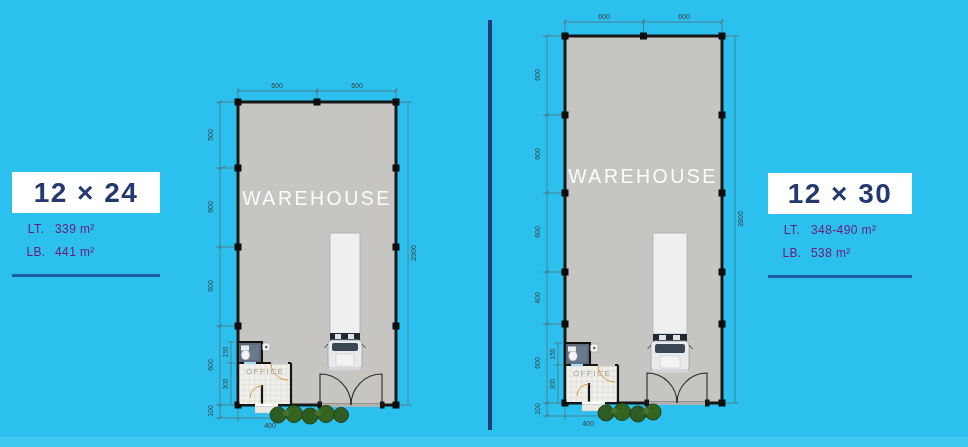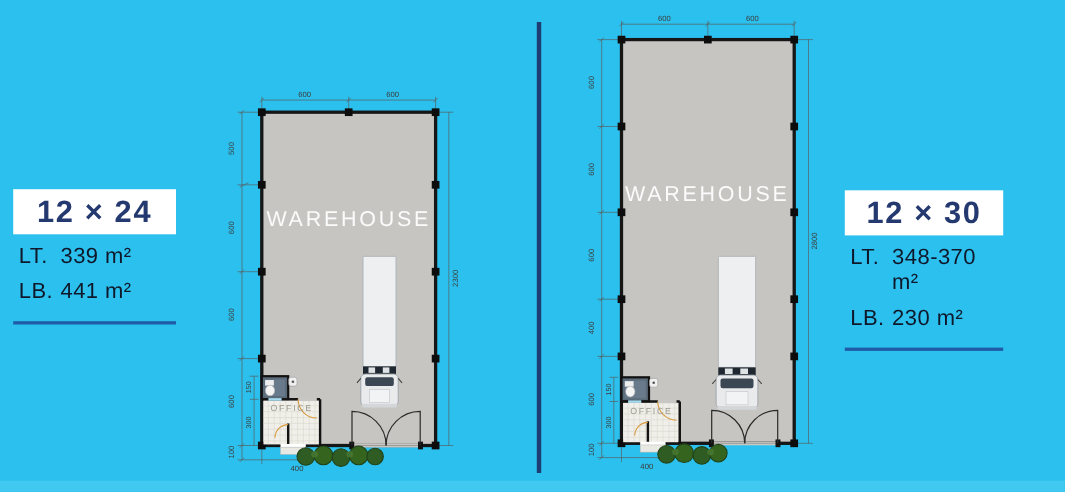--- a/index.html
+++ b/index.html
@@ -4,28 +4,28 @@
 <style>
   html,body{margin:0;padding:0;}
   body{
     width:968px;height:447px;position:relative;overflow:hidden;
     background:#2bc0ed;
     font-family:"Liberation Sans", sans-serif;
   }
   .bottom-strip{position:absolute;left:0;bottom:0;width:968px;height:10px;background:#41c9f1;}
   .divider{position:absolute;left:488px;top:20px;width:4px;height:410px;background:#1d3d73;}
 
-  .info{position:absolute;}
+  .info{position:absolute;text-align:center;}
   .info-left{left:12px;top:172px;width:148px;}
   .info-right{left:768px;top:173px;width:144px;}
   .size-box{
     background:#ffffff;height:41px;display:flex;align-items:center;justify-content:center;
     font-size:28px;font-weight:bold;color:#24396f;letter-spacing:1.5px;
   }
-  .spec-row{display:flex;color:#0f172a;font-size:20px;letter-spacing:.4px;margin:9px 0 0 5px;}
+  .spec-row{display:flex;color:#701a75;font-size:12px;letter-spacing:.4px;margin:9px 0 0 5px;}
   .spec-label{width:38px;flex:0 0 auto;}
   .rule{height:3px;background:#1e5da5;margin-top:15px;}
 
   svg{position:absolute;}
   svg text{font-family:"Liberation Sans", sans-serif;}
   .dim{font-size:7px;fill:#3d3d3d;}
   .dim-s{font-size:6.5px;fill:#3d3d3d;}
   .room-label{font-size:19.5px;fill:#fbfbfb;letter-spacing:2.5px;}
   .office-label{font-size:8px;fill:#9c9a92;letter-spacing:1.5px;}
   .dimline{stroke:#5a5a5a;stroke-width:0.6;fill:none;}
@@ -56,25 +56,25 @@
   </div>
   <div class="rule"></div>
 </div>
 
 <div class="info info-right">
   <div class="size-box">
     <span>12 × 30</span>
   </div>
   <div class="spec-row">
     <span class="spec-label">LT.</span>
-    <span class="spec-value">348-370 m²</span>
+    <span class="spec-value">348-490 m²</span>
   </div>
   <div class="spec-row">
     <span class="spec-label">LB.</span>
-    <span class="spec-value">230 m²</span>
+    <span class="spec-value">538 m²</span>
   </div>
   <div class="rule"></div>
 </div>
 
 <svg style="left:200px;top:75px;" width="230" height="368" viewBox="0 0 230 368">
 
   <g>
     <path class="dimline" d="M38,24 V13 M117,24 V13 M196,24 V13 M38,16 H196"></path>
     <path class="dimline" d="M36,18 L40,14 M115,18 L119,14 M194,18 L198,14"></path>
     <text class="dim" x="77" y="13" text-anchor="middle">600</text>

